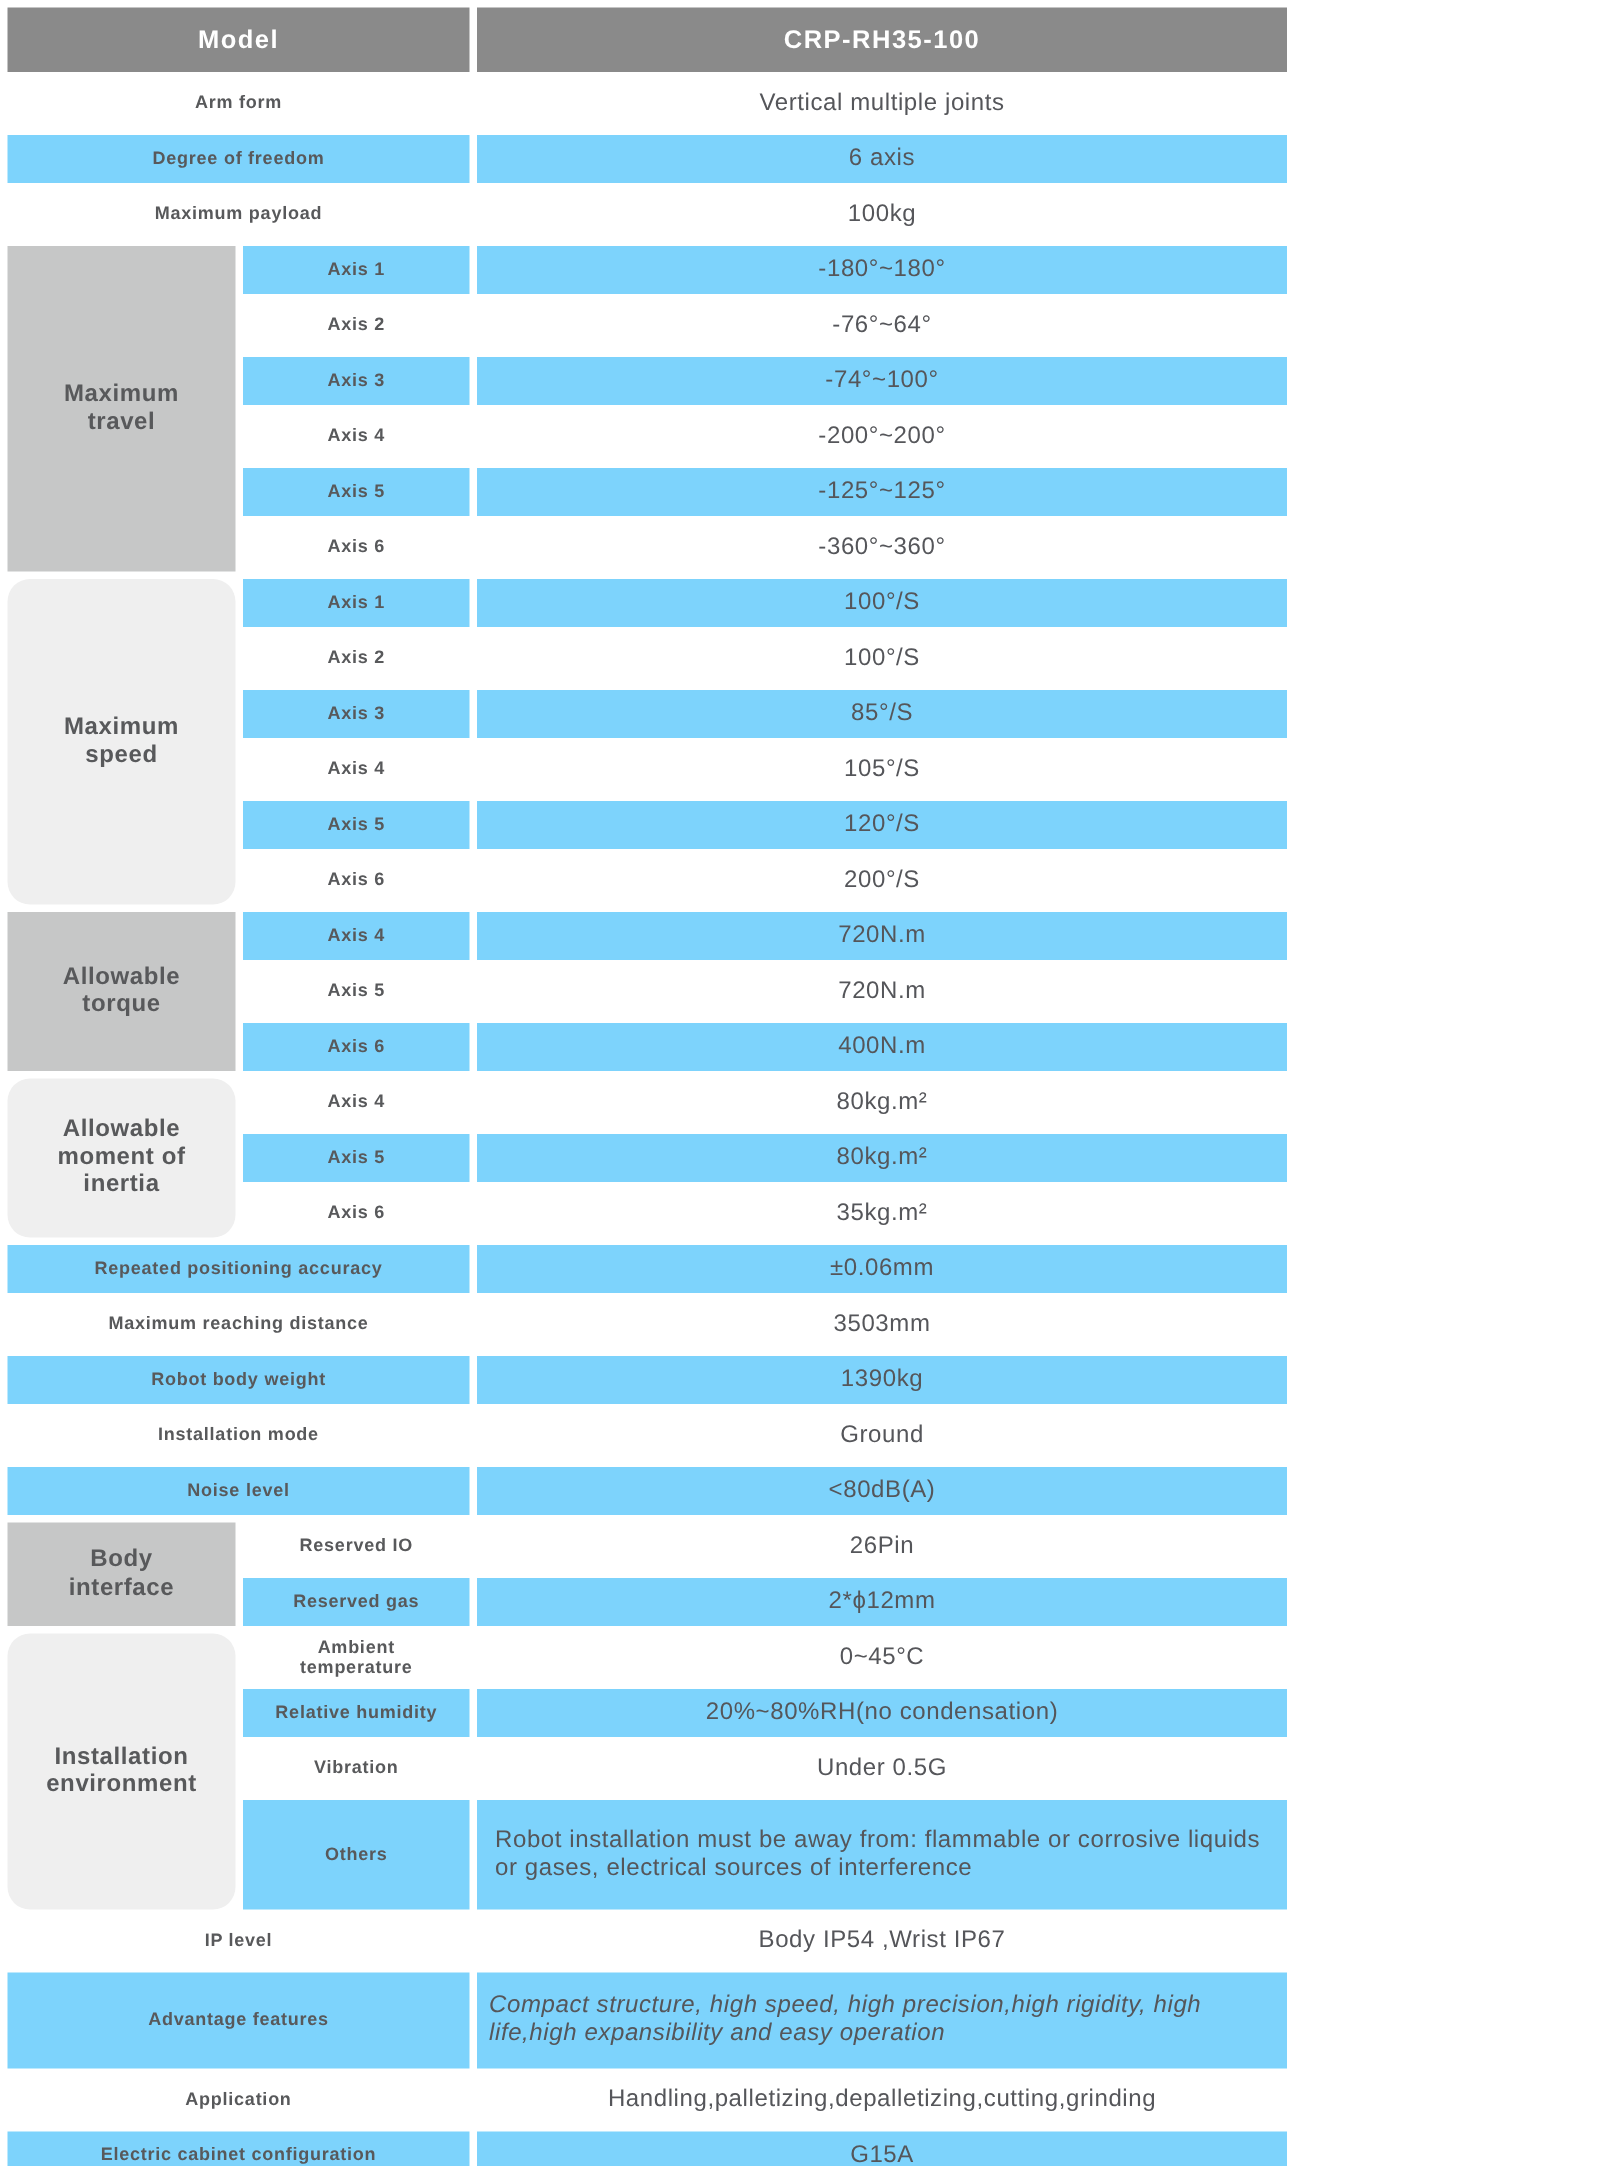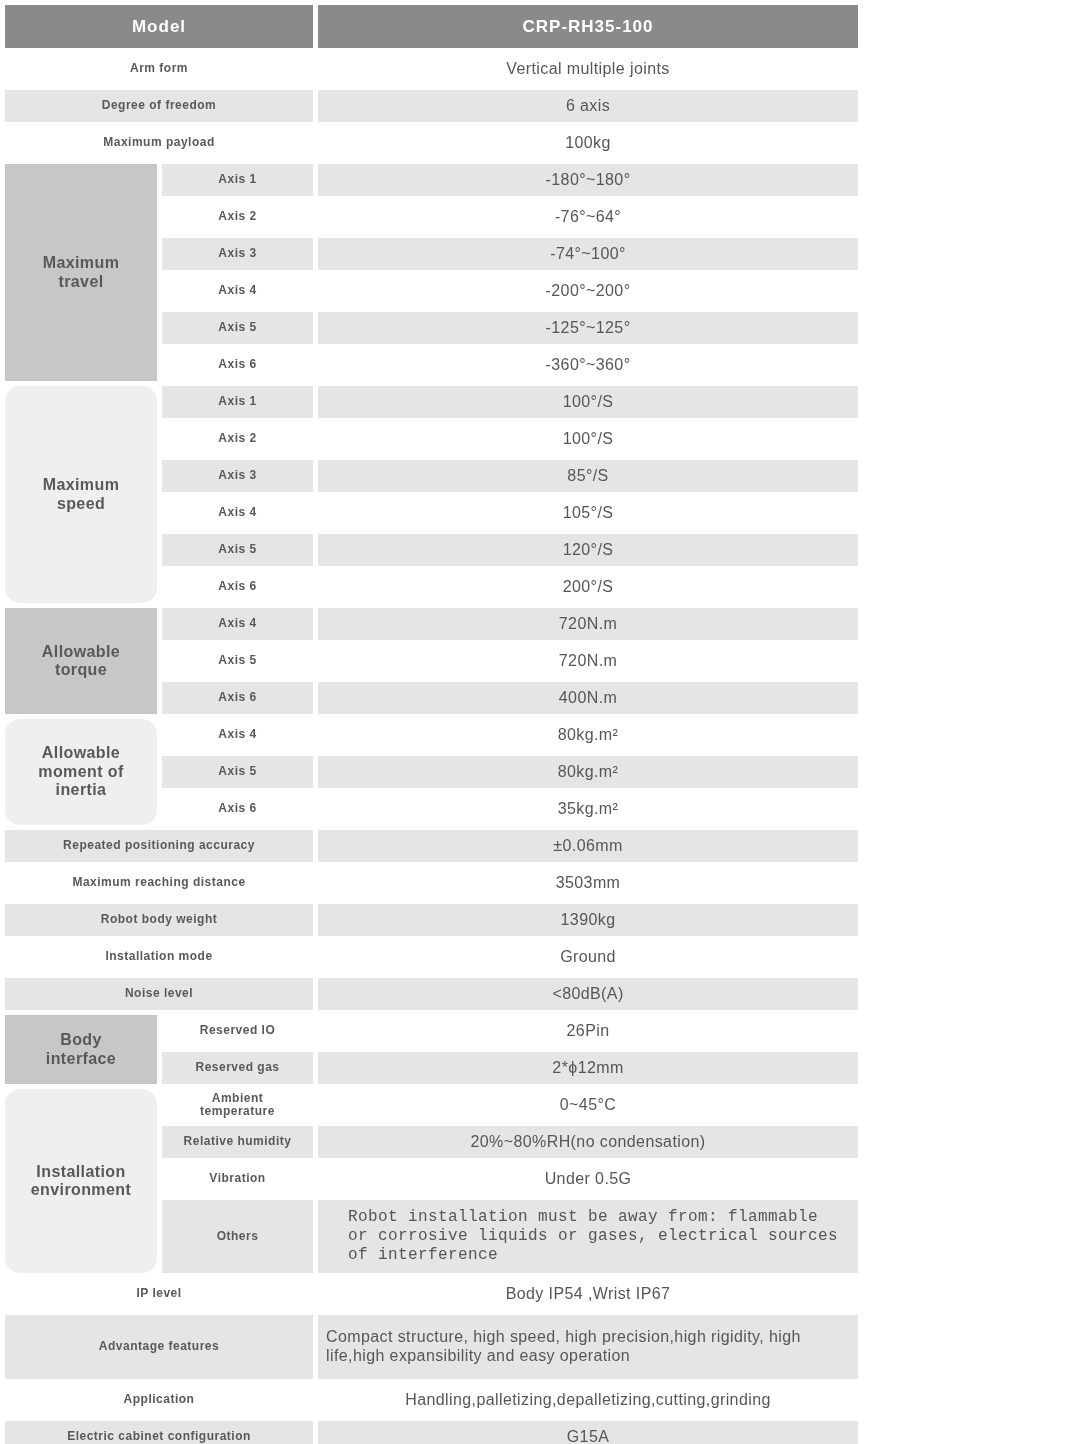--- a/index.html
+++ b/index.html
@@ -33,24 +33,24 @@
     color: #58595b; font-weight: 700; font-size: 16px;
     letter-spacing: 0.4px; text-align: center; line-height: 1.15;
     padding: 16px 24px;
   }
   .grp-dark { background: #c6c7c7; }
   .grp-light { background: #efefef; border-radius: 15px; }
   .val {
     color: #55565a; font-weight: 400; font-size: 16px;
     letter-spacing: 0.4px; text-align: center; line-height: 1.18;
   }
-  .band { background: #e5e5e5; }
+  .band { background: #7dd3fc; }
   .white { background: #ffffff; }
-  .others-val { text-align: left; padding: 0 14px 0 30px; font-family: Liberation Mono, monospace; }
-  .adv-val { text-align: left; padding: 0 8px 0 8px; }
+  .others-val { text-align: left; padding: 0 14px 0 12px; }
+  .adv-val { text-align: left; padding: 0 8px 0 8px; font-style: italic; }
 </style>
 </head>
 <body>
 
 <table class="spec">
   <colgroup>
     <col style="width:152px">
       <col style="width:151px">
       <col style="width:540px">
   </colgroup>

